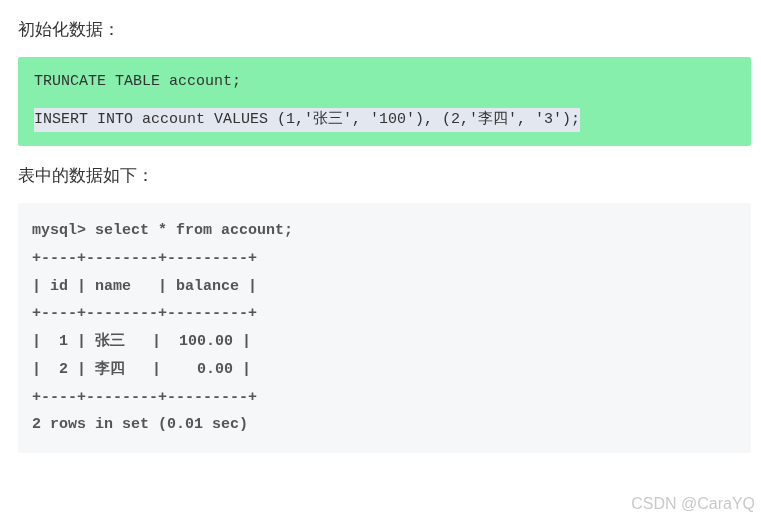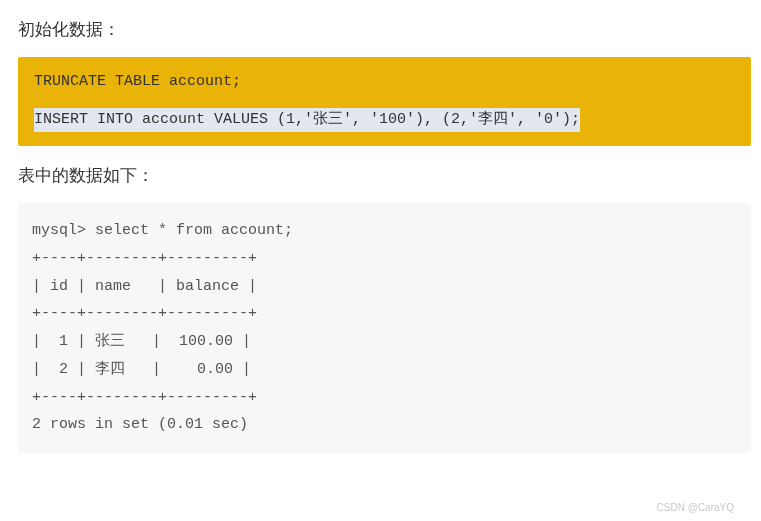--- a/index.html
+++ b/index.html
@@ -16,21 +16,21 @@
       color: #333;
       position: relative;
     }
     .section-title {
       font-size: 17px;
       color: #333;
       margin-bottom: 16px;
       margin-top: 4px;
     }
     .code-block {
-      background: #eab308;
+      background: #86efac;
       padding: 12px 14px;
       margin-bottom: 18px;
       font-family: "SF Mono", Monaco, Menlo, Consolas, "Courier New", monospace;
       font-size: 15px;
       line-height: 1.5;
       border-radius: 2px;
     }
     .sql-line {
       white-space: pre;
       color: #333;
@@ -43,38 +43,39 @@
     }
     .output-block {
       background: #f6f7f9;
       padding: 14px 14px;
       font-family: "SF Mono", Monaco, Menlo, Consolas, "Courier New", monospace;
       font-size: 15px;
       line-height: 1.85;
       color: #555;
       white-space: pre;
       border-radius: 2px;
+      font-weight: bold;
     }
     .watermark {
       position: absolute;
       bottom: 10px;
-      right: 29px;
-      font-size: 10px;
+      right: 8px;
+      font-size: 16px;
       color: #c9c9c9;
       font-family: -apple-system, sans-serif;
     }
   </style>
 </head>
 <body>
 
 <div class="section-title">初始化数据：</div>
 
 <div class="code-block">
   <div class="sql-line">TRUNCATE TABLE account;</div>
-  <div class="sql-line highlighted">INSERT INTO account VALUES (1,'张三', '100'), (2,'李四', '0');</div>
+  <div class="sql-line highlighted">INSERT INTO account VALUES (1,'张三', '100'), (2,'李四', '3');</div>
 </div>
 
 <div class="section-title">表中的数据如下：</div>
 
 <div class="output-block">mysql&gt; select * from account;
 +----+--------+---------+
 | id | name   | balance |
 +----+--------+---------+
 |  1 | 张三   |  100.00 |
 |  2 | 李四   |    0.00 |

